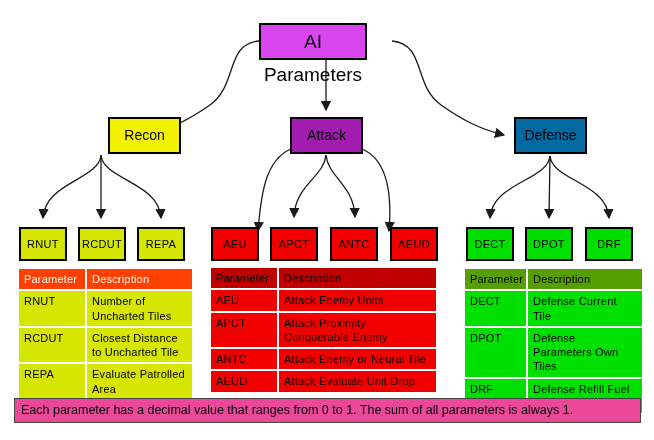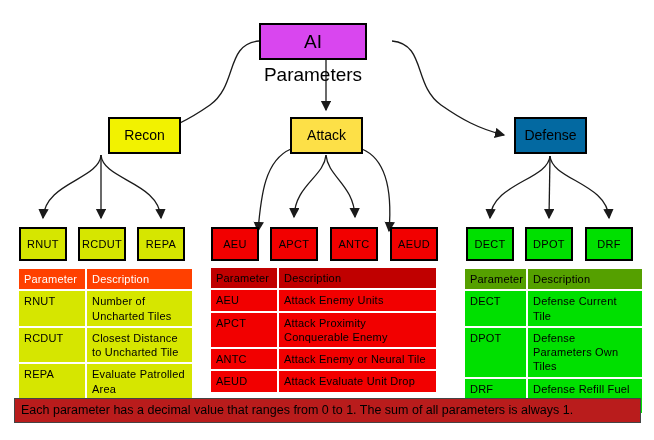--- a/index.html
+++ b/index.html
@@ -35,21 +35,21 @@
     background: #d946ef;
     font-size: 19px;
   }
   .cat-box {
     width: 73px; height: 37px;
     line-height: 33px;
     top: 117px;
     font-size: 14px;
   }
   .cat-recon   { left: 66px;  background: #f2f200; margin-left: 42px; }
-  .cat-attack  { left: 290px; background: #fde047; }
+  .cat-attack  { left: 290px; background: #a21caf; }
   .cat-defense { left: 514px; background: #0369a1; }
   .leaf {
     width: 48px; height: 34px;
     line-height: 31px;
     top: 227px;
     font-size: 11px;
     letter-spacing: 0.3px;
   }
   .leaf.yg { background: #d6e600; }
   .leaf.rd { background: #f20000; }
@@ -81,21 +81,21 @@
   .tbl-recon   td.bd2 { height: 33px; }
   .tbl-attack  td.hd { background: #c00000; color: #000000; }
   .tbl-attack  td.bd { background: #f20000; }
   .tbl-defense td.hd { background: #55a000; color: #000000; }
   .tbl-defense td.bd { background: #00e000; }
 
   .footer-bar {
     position: absolute;
     left: 14px; top: 398px;
     width: 627px; height: 25px;
-    background: #b91c1c;
+    background: #ec4899;
     border: 1px solid #444444;
     font-size: 12.5px;
     line-height: 23px;
     padding-left: 6px;
     color: #000000;
     white-space: nowrap;
   }
 </style>
 </head>
 <body>

